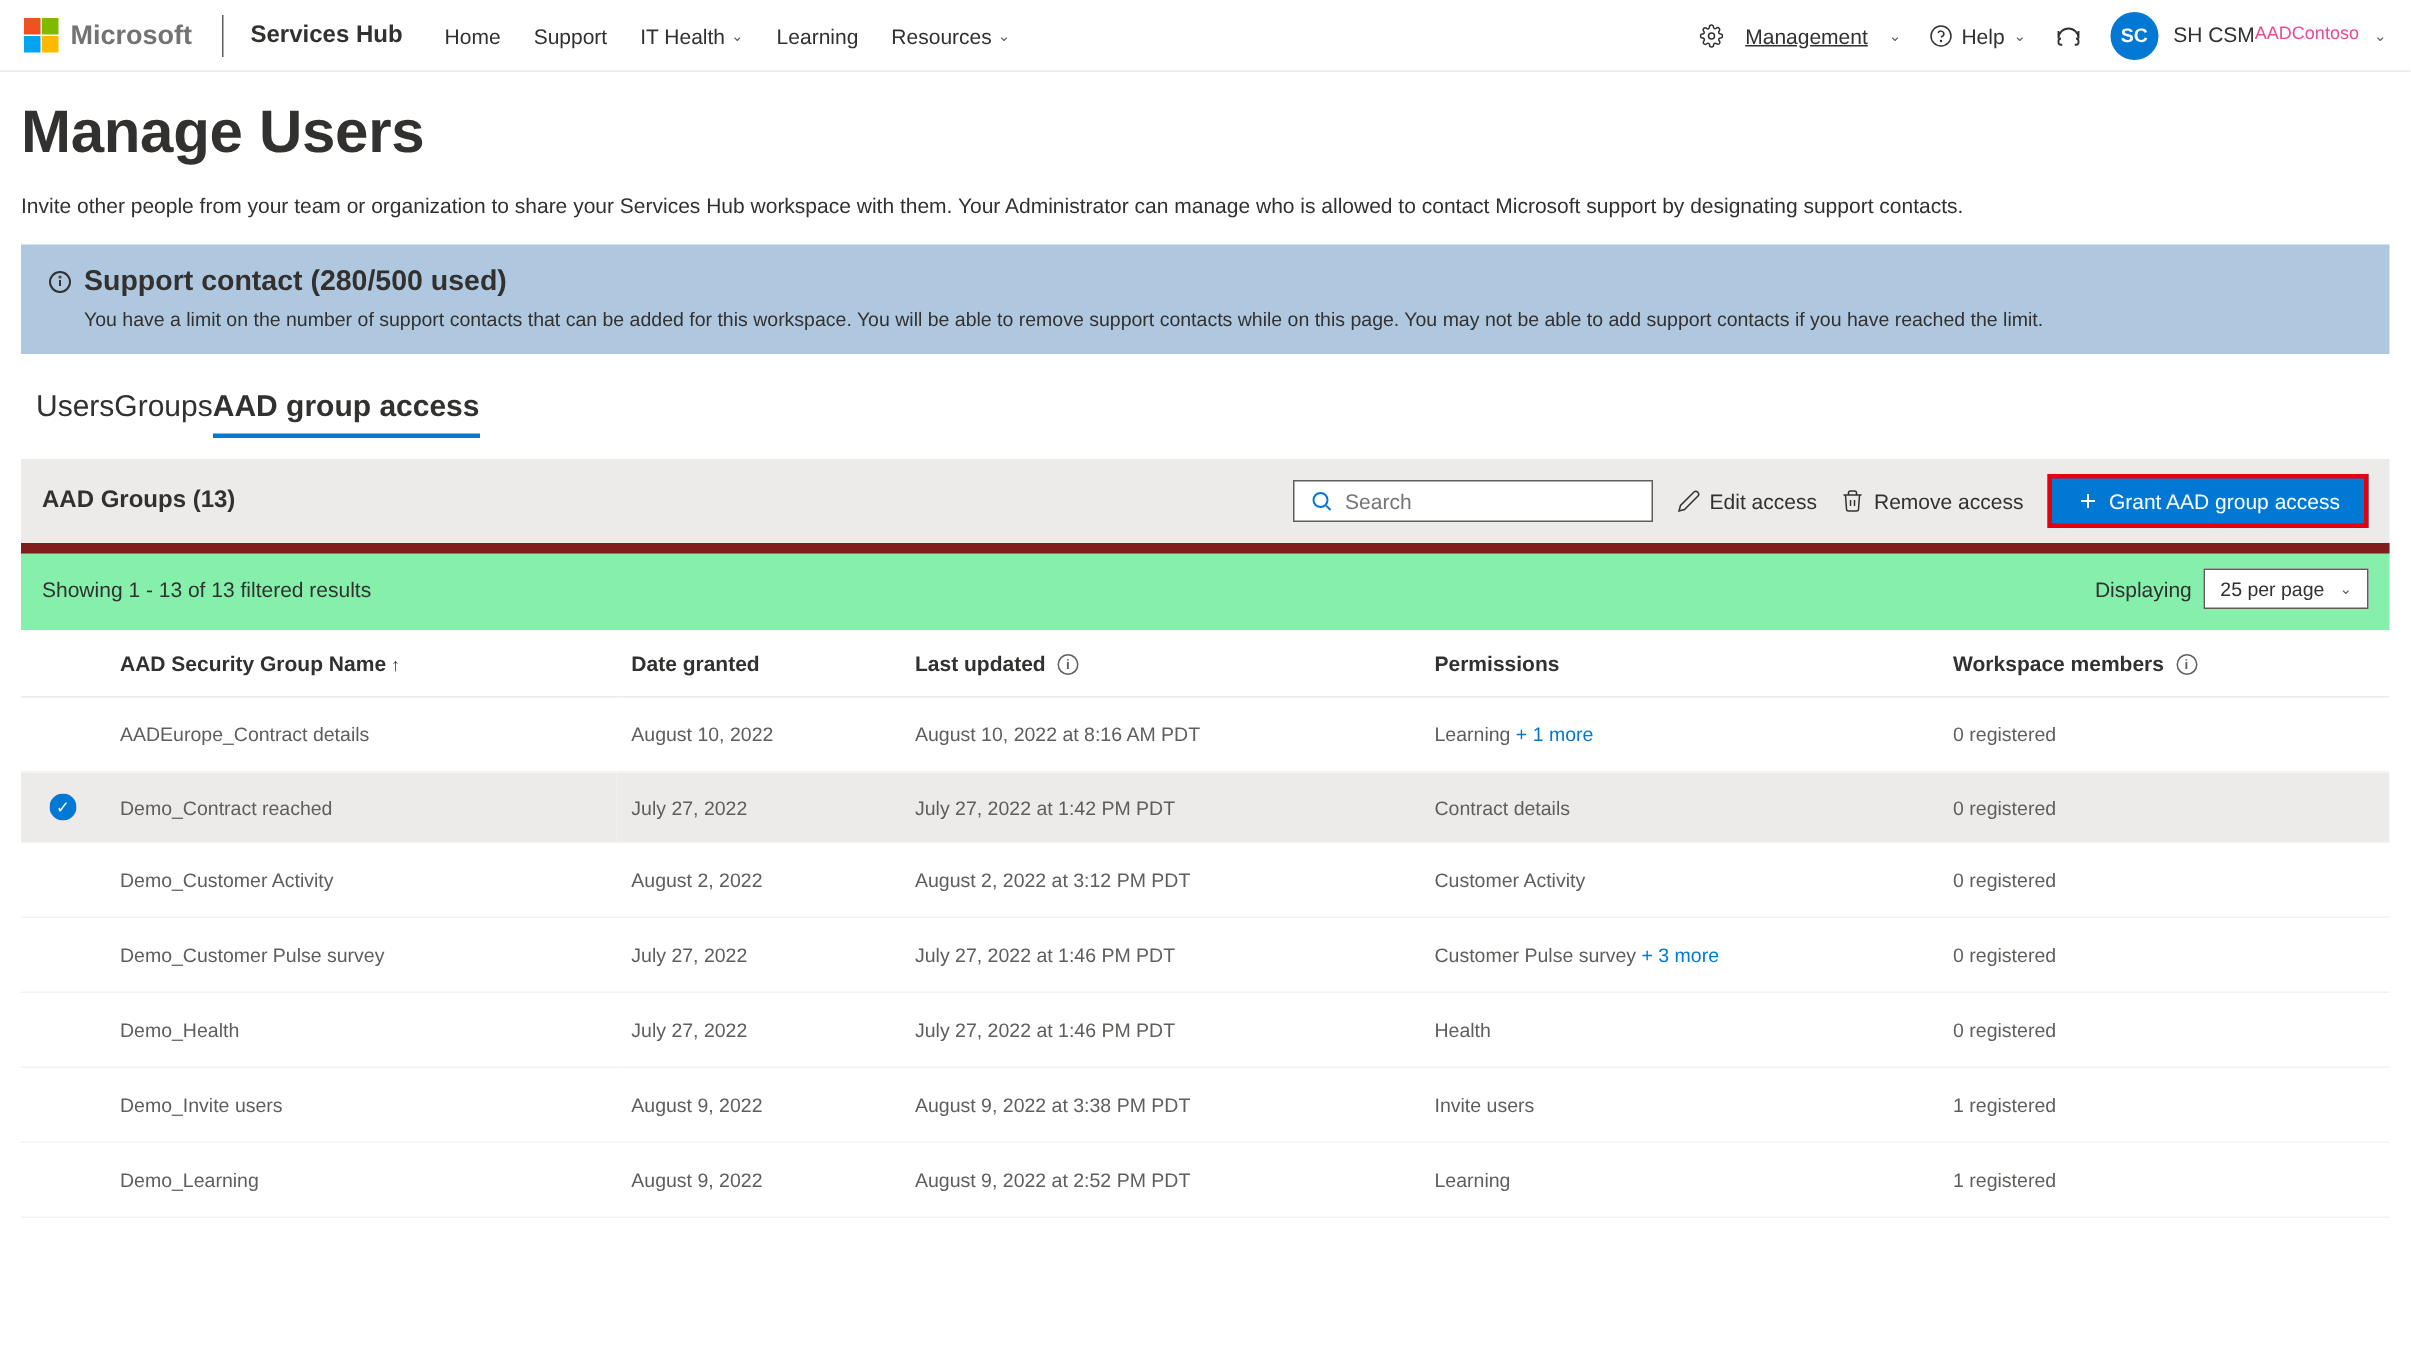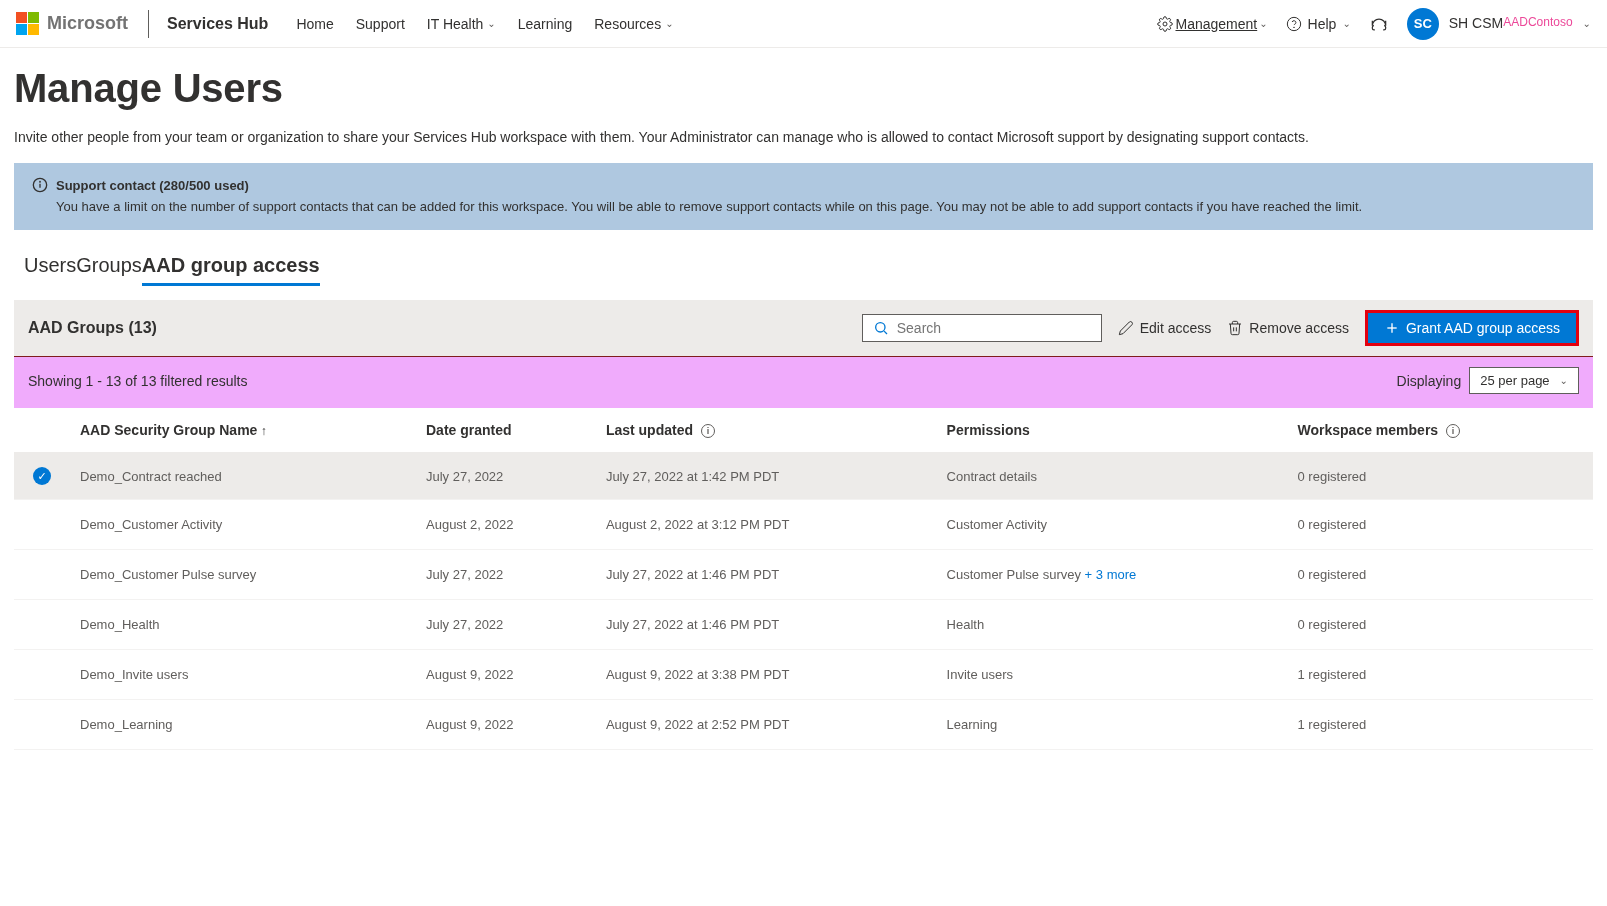--- a/index.html
+++ b/index.html
@@ -12,54 +12,54 @@
     .ms-logo-grid > div:nth-child(1) { background: #f25022; }
     .ms-logo-grid > div:nth-child(2) { background: #7fba00; }
     .ms-logo-grid > div:nth-child(3) { background: #00a4ef; }
     .ms-logo-grid > div:nth-child(4) { background: #ffb900; }
     .ms-logo-text { font-size: 18px; font-weight: 600; color: #737373; }
     .divider-v { width: 1px; height: 28px; background: #605e5c; margin: 0 18px 0 0; }
     .app-name { font-size: 16px; font-weight: 600; margin-right: 28px; }
     .nav { display: flex; gap: 22px; align-items: center; }
     .nav-item { color: #323130; cursor: pointer; display: flex; align-items: center; gap: 4px; font-size: 14px; }
     .header-right { margin-left: auto; display: flex; align-items: center; gap: 18px; }
-    .mgmt-link { display: flex; align-items: center; gap: 2px; cursor: pointer; justify-content: flex-end; }
+    .mgmt-link { display: flex; align-items: center; gap: 14px; cursor: pointer; justify-content: flex-end; }
     .mgmt-link .underline { text-decoration: underline; }
     .help-link { display: flex; align-items: center; gap: 6px; cursor: pointer; }
     .icon-btn { cursor: pointer; display: flex; align-items: center; }
     .avatar-group { display: flex; align-items: center; gap: 10px; cursor: pointer; }
     .avatar { width: 32px; height: 32px; border-radius: 50%; background: #0078d4; color: #fff; display: flex; align-items: center; justify-content: center; font-size: 13px; font-weight: 700; }
     .user-info { display: flex; flex-direction: row; line-height: 1.25; }
     .user-name { font-size: 14px; color: #323130; }
     .user-org { font-size: 12px; color: #ec4899; }
 
     
     .content { padding: 18px 14px 0; }
     .page-title { font-size: 40px; font-weight: 600; margin-bottom: 18px; letter-spacing: -0.2px; }
     .page-desc { font-size: 14px; margin-bottom: 18px; }
 
     .notice { background: #afc8e0; padding: 14px 18px 16px; margin-bottom: 24px; }
-    .notice-title { display: flex; align-items: center; gap: 8px; font-size: 13px; font-weight: 600; margin-bottom: 6px; }
+    .notice-title { display: flex; align-items: center; gap: 8px; font-size: 19px; font-weight: 600; margin-bottom: 6px; }
     .notice-body { font-size: 13px; padding-left: 24px; }
 
     
     .tabs { display: flex; padding: 0 10px 0; margin-bottom: 14px; }
     .tab { font-size: 20px; color: #323130; padding-bottom: 6px; cursor: pointer; }
     .tab.active { font-weight: 600; border-bottom: 3px solid #0078d4; }
 
     
     .toolbar { background: #edebe9; padding: 10px 14px; display: flex; align-items: center; gap: 16px; }
     .toolbar-title { font-size: 16px; font-weight: 600; }
     .toolbar-spacer { flex: 1; }
     .search-box { display: flex; align-items: center; gap: 8px; background: #fff; border: 1px solid #605e5c; padding: 5px 10px; width: 240px; }
     .search-box input { border: none; outline: none; flex: 1; font-size: 14px; font-family: inherit; }
     .toolbar-link { display: flex; align-items: center; gap: 6px; cursor: pointer; color: #323130; font-size: 14px; }
     .grant-btn { background: #0078d4; color: #fff; padding: 7px 16px; display: flex; align-items: center; gap: 6px; cursor: pointer; border: 3px solid #e3000f; font-size: 14px; }
 
-    .sub-toolbar { background: #f0abfc; padding: 10px 14px 14px; display: flex; align-items: center; justify-content: space-between; font-size: 14px; border-top: 1px solid #7f1d1d; }
+    .sub-toolbar { background: #86efac; padding: 10px 14px 14px; display: flex; align-items: center; justify-content: space-between; font-size: 14px; border-top: 7px solid #7f1d1d; }
     .page-size { display: flex; align-items: center; gap: 8px; }
     .page-size-select { border: 1px solid #605e5c; background: #fff; padding: 5px 10px; display: flex; align-items: center; gap: 10px; cursor: pointer; font-size: 13px; }
 
     
     .table-wrap { overflow-y: auto; }
     .table { width: 100%; border-collapse: collapse; }
     .table th { text-align: left; font-weight: 600; font-size: 14px; padding: 14px 10px; border-bottom: 1px solid #edebe9; }
     .table th.sortable::after { content: " \2191"; font-size: 12px; }
     .table td { padding: 14px 10px; font-size: 13px; color: #605e5c; vertical-align: middle; }
     .table tbody tr { border-bottom: 1px solid #f3f2f1; }
@@ -214,20 +214,28 @@
             <span class="info-icon">i</span>
           </th>
           <th>Permissions</th>
           <th>
             <span>Workspace members</span>
             <span class="info-icon">i</span>
           </th>
         </tr>
       </thead>
       <tbody id="table-body">
+          <tr>
+            <td class="col-chk"><span class="chk"></span></td>
+            <td>AADEurope_Contract details</td>
+            <td>August 10, 2022</td>
+            <td>August 10, 2022 at 8:16 AM PDT</td>
+            <td>Learning <span class="link-more">+ 1 more</span></td>
+            <td>0 registered</td>
+          </tr>
           <tr class="selected">
             <td class="col-chk"><span class="chk checked">✓</span></td>
             <td>Demo_Contract reached</td>
             <td>July 27, 2022</td>
             <td>July 27, 2022 at 1:42 PM PDT</td>
             <td>Contract details </td>
             <td>0 registered</td>
           </tr>
           <tr>
             <td class="col-chk"><span class="chk"></span></td>

